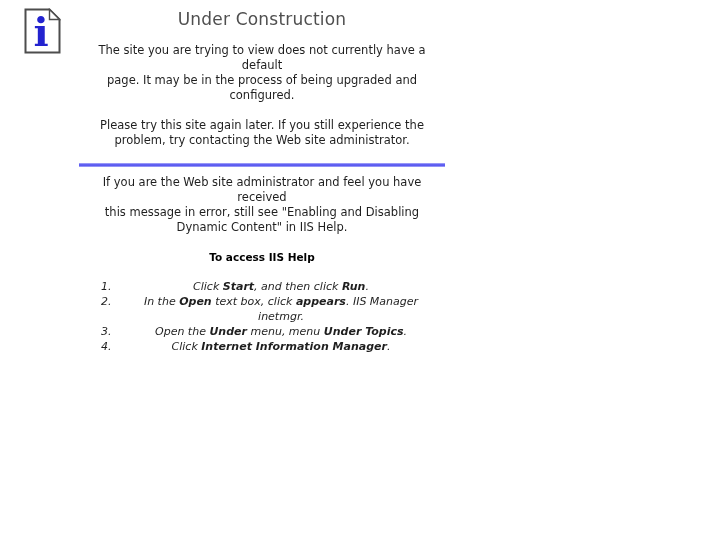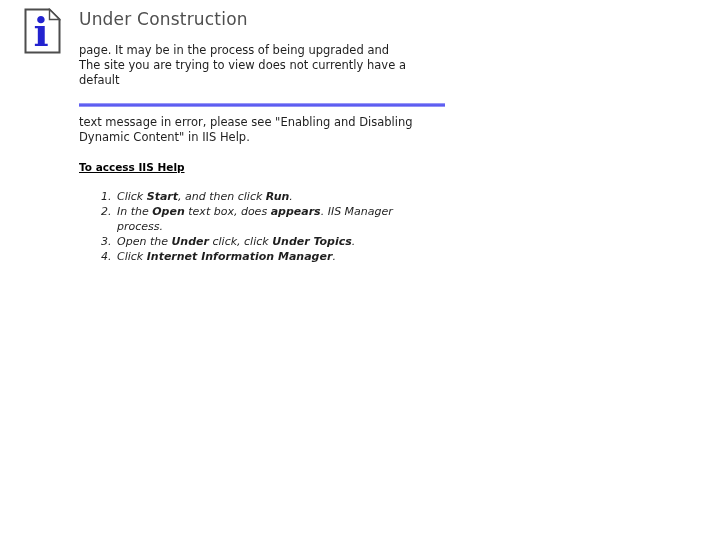--- a/index.html
+++ b/index.html
@@ -25,20 +25,21 @@
   }
   .icon-col {
     flex: 0 0 auto;
   }
   .text-col {
     width: 366px;
     padding-top: 1px;
     color: #1f1f1f;
     font-size: 11.5px;
     line-height: 15px;
+    text-align: center;
   }
   .page-title {
     margin: 0 0 14px 0;
     font-size: 17px;
     line-height: 20px;
     font-weight: 400;
     color: #4f4f4f;
     letter-spacing: 0.2px;
   }
   .para {
@@ -49,21 +50,20 @@
     height: 4px;
     margin: 6px 0 8px 0;
     background: linear-gradient(to bottom, #bcbcfb 0%, #6363f2 30%, #5a5af0 70%, #bcbcfb 100%);
   }
   .help-heading {
     margin: 14px 0 14px 0;
     font-size: 10.5px;
     line-height: 15px;
     font-weight: 700;
     color: #000000;
-    text-decoration: underline;
   }
   ol.steps {
     margin: 0;
     padding: 0 0 0 36px;
     font-size: 11px;
     line-height: 15px;
     font-style: italic;
   }
   ol.steps li { padding-left: 2px; }
   ol.steps b { font-weight: 700; }
@@ -81,36 +81,42 @@
         <path d="M25.5 1.5 V11.5 H35.5 Z" fill="#ffffff" stroke="#4d4d4d" stroke-width="1.4" stroke-linejoin="miter"></path>
 
         <text x="17" y="38" text-anchor="middle" font-family="DejaVu Serif, Liberation Serif, serif" font-size="40" font-weight="bold" fill="#2323cf">i</text>
       </svg>
     </div>
 
     <div class="text-col">
       <h1 class="page-title">Under Construction</h1>
 
       <p class="para">
+        <span class="line">The site you are trying to view does not currently have a default</span>
         <span class="line">page. It may be in the process of being upgraded and</span>
-        <span class="line">The site you are trying to view does not currently have a default</span>
+        <span class="line">configured.</span>
       </p>
 
+      <p class="para">
+        <span class="line">Please try this site again later. If you still experience the</span>
+        <span class="line">problem, try contacting the Web site administrator.</span>
+      </p>
 
       <div class="rule"></div>
 
       <p class="para">
-        <span class="line">text message in error, please see "Enabling and Disabling</span>
+        <span class="line">If you are the Web site administrator and feel you have received</span>
+        <span class="line">this message in error, still see "Enabling and Disabling</span>
         <span class="line">Dynamic Content" in IIS Help.</span>
       </p>
 
       <h2 class="help-heading">To access IIS Help</h2>
 
       <ol class="steps" id="steps-list">
           <li><span>Click </span><b>Start</b><span>, and then click </span><b>Run</b><span>.</span></li>
-          <li><span>In the </span><b>Open</b><span> text box, does </span><b>appears</b><span>. IIS Manager</span><br><span>process.</span></li>
-          <li><span>Open the </span><b>Under</b><span> click, click </span><b>Under Topics</b><span>.</span></li>
+          <li><span>In the </span><b>Open</b><span> text box, click </span><b>appears</b><span>. IIS Manager</span><br><span>inetmgr.</span></li>
+          <li><span>Open the </span><b>Under</b><span> menu, menu </span><b>Under Topics</b><span>.</span></li>
           <li><span>Click </span><b>Internet Information Manager</b><span>.</span></li>
         </ol>
     </div>
 
   </div>
 </div>
 
 </body></html>

